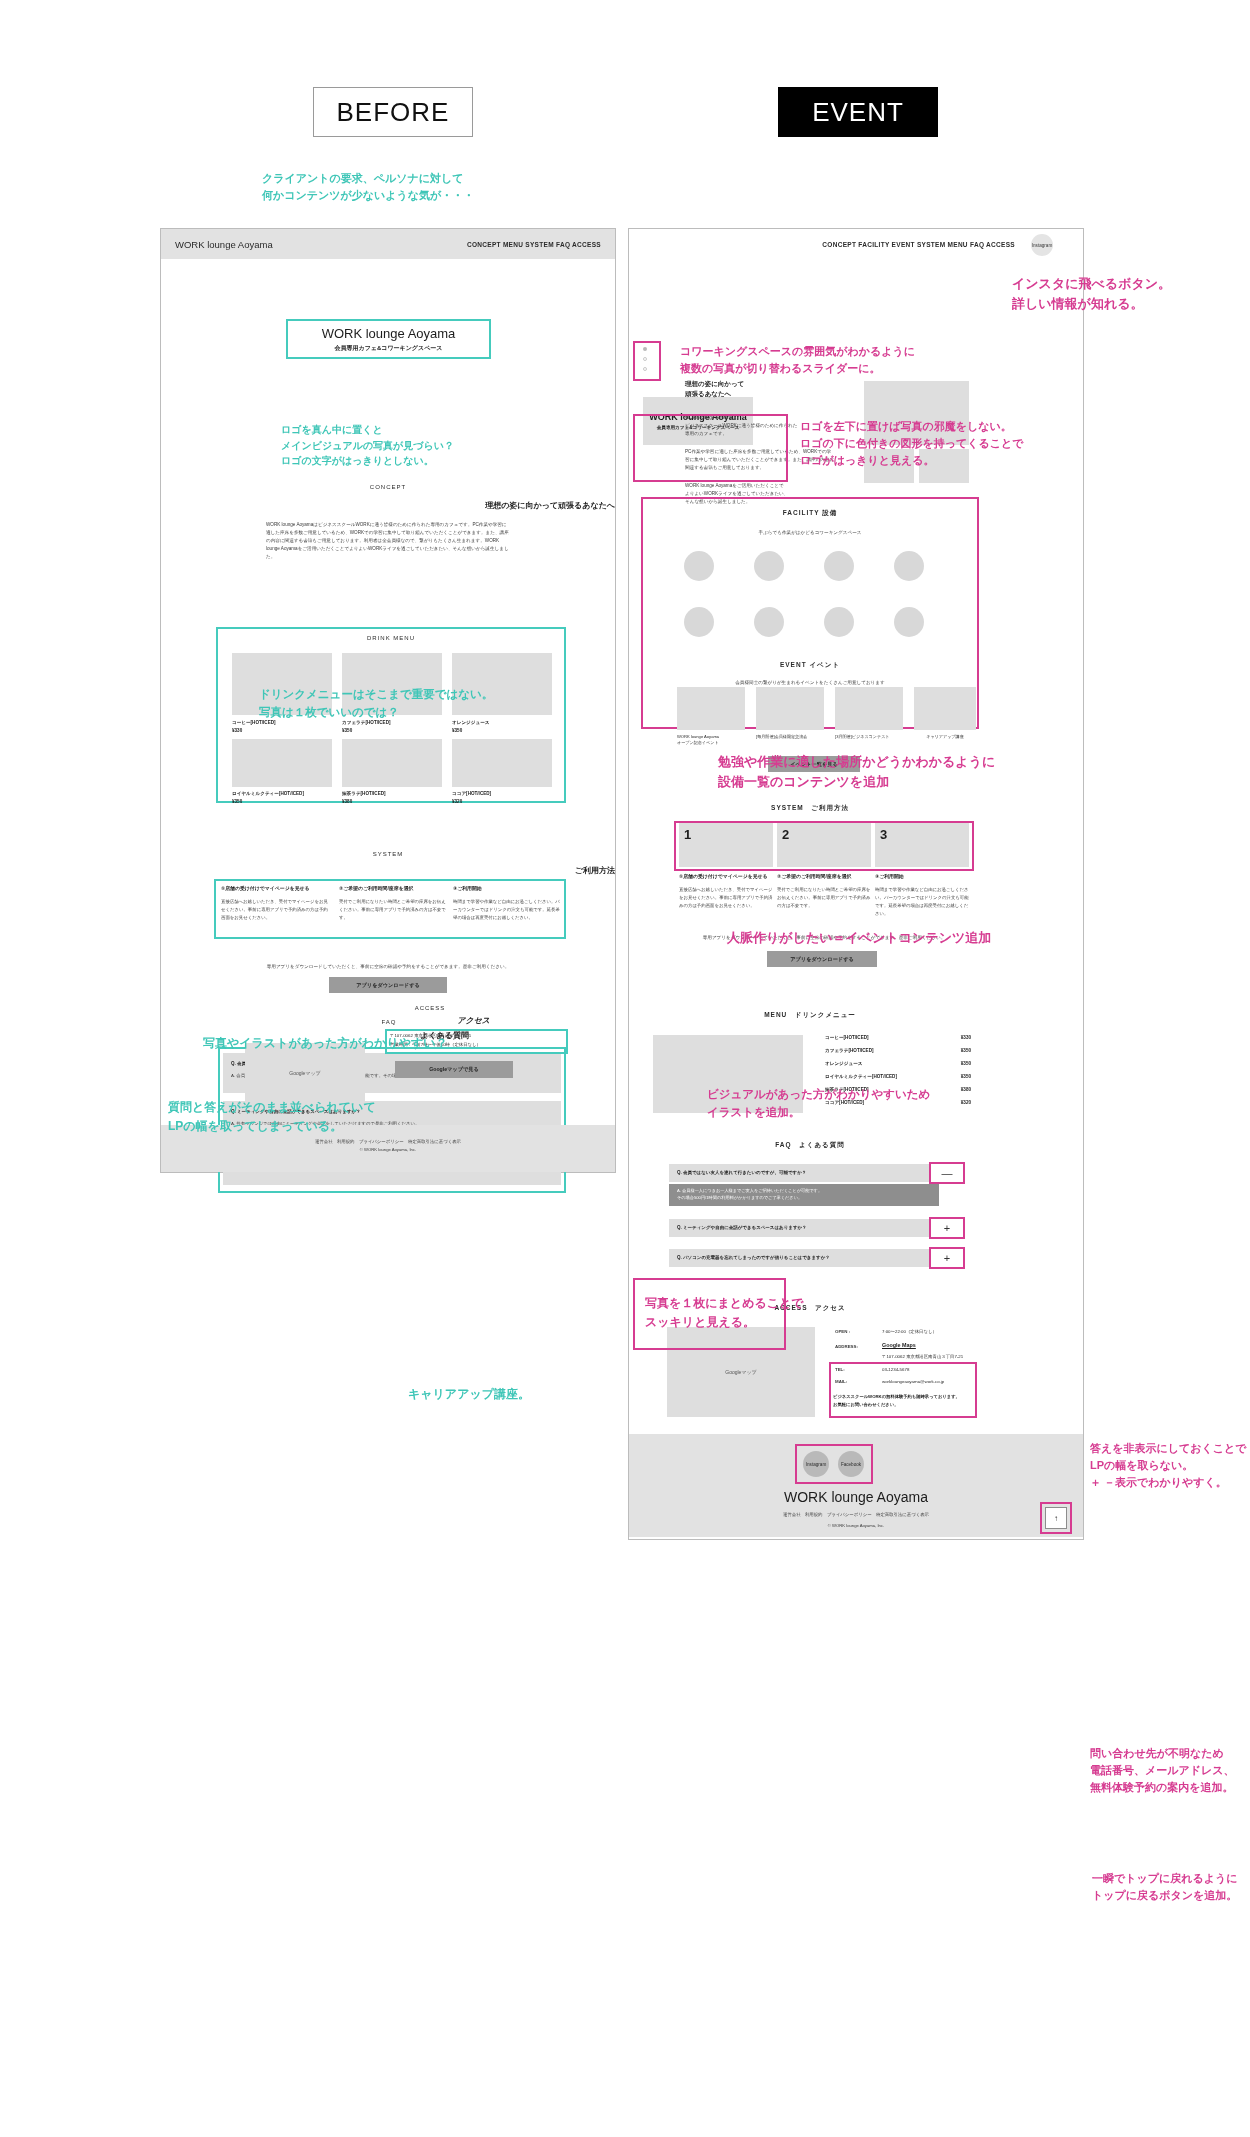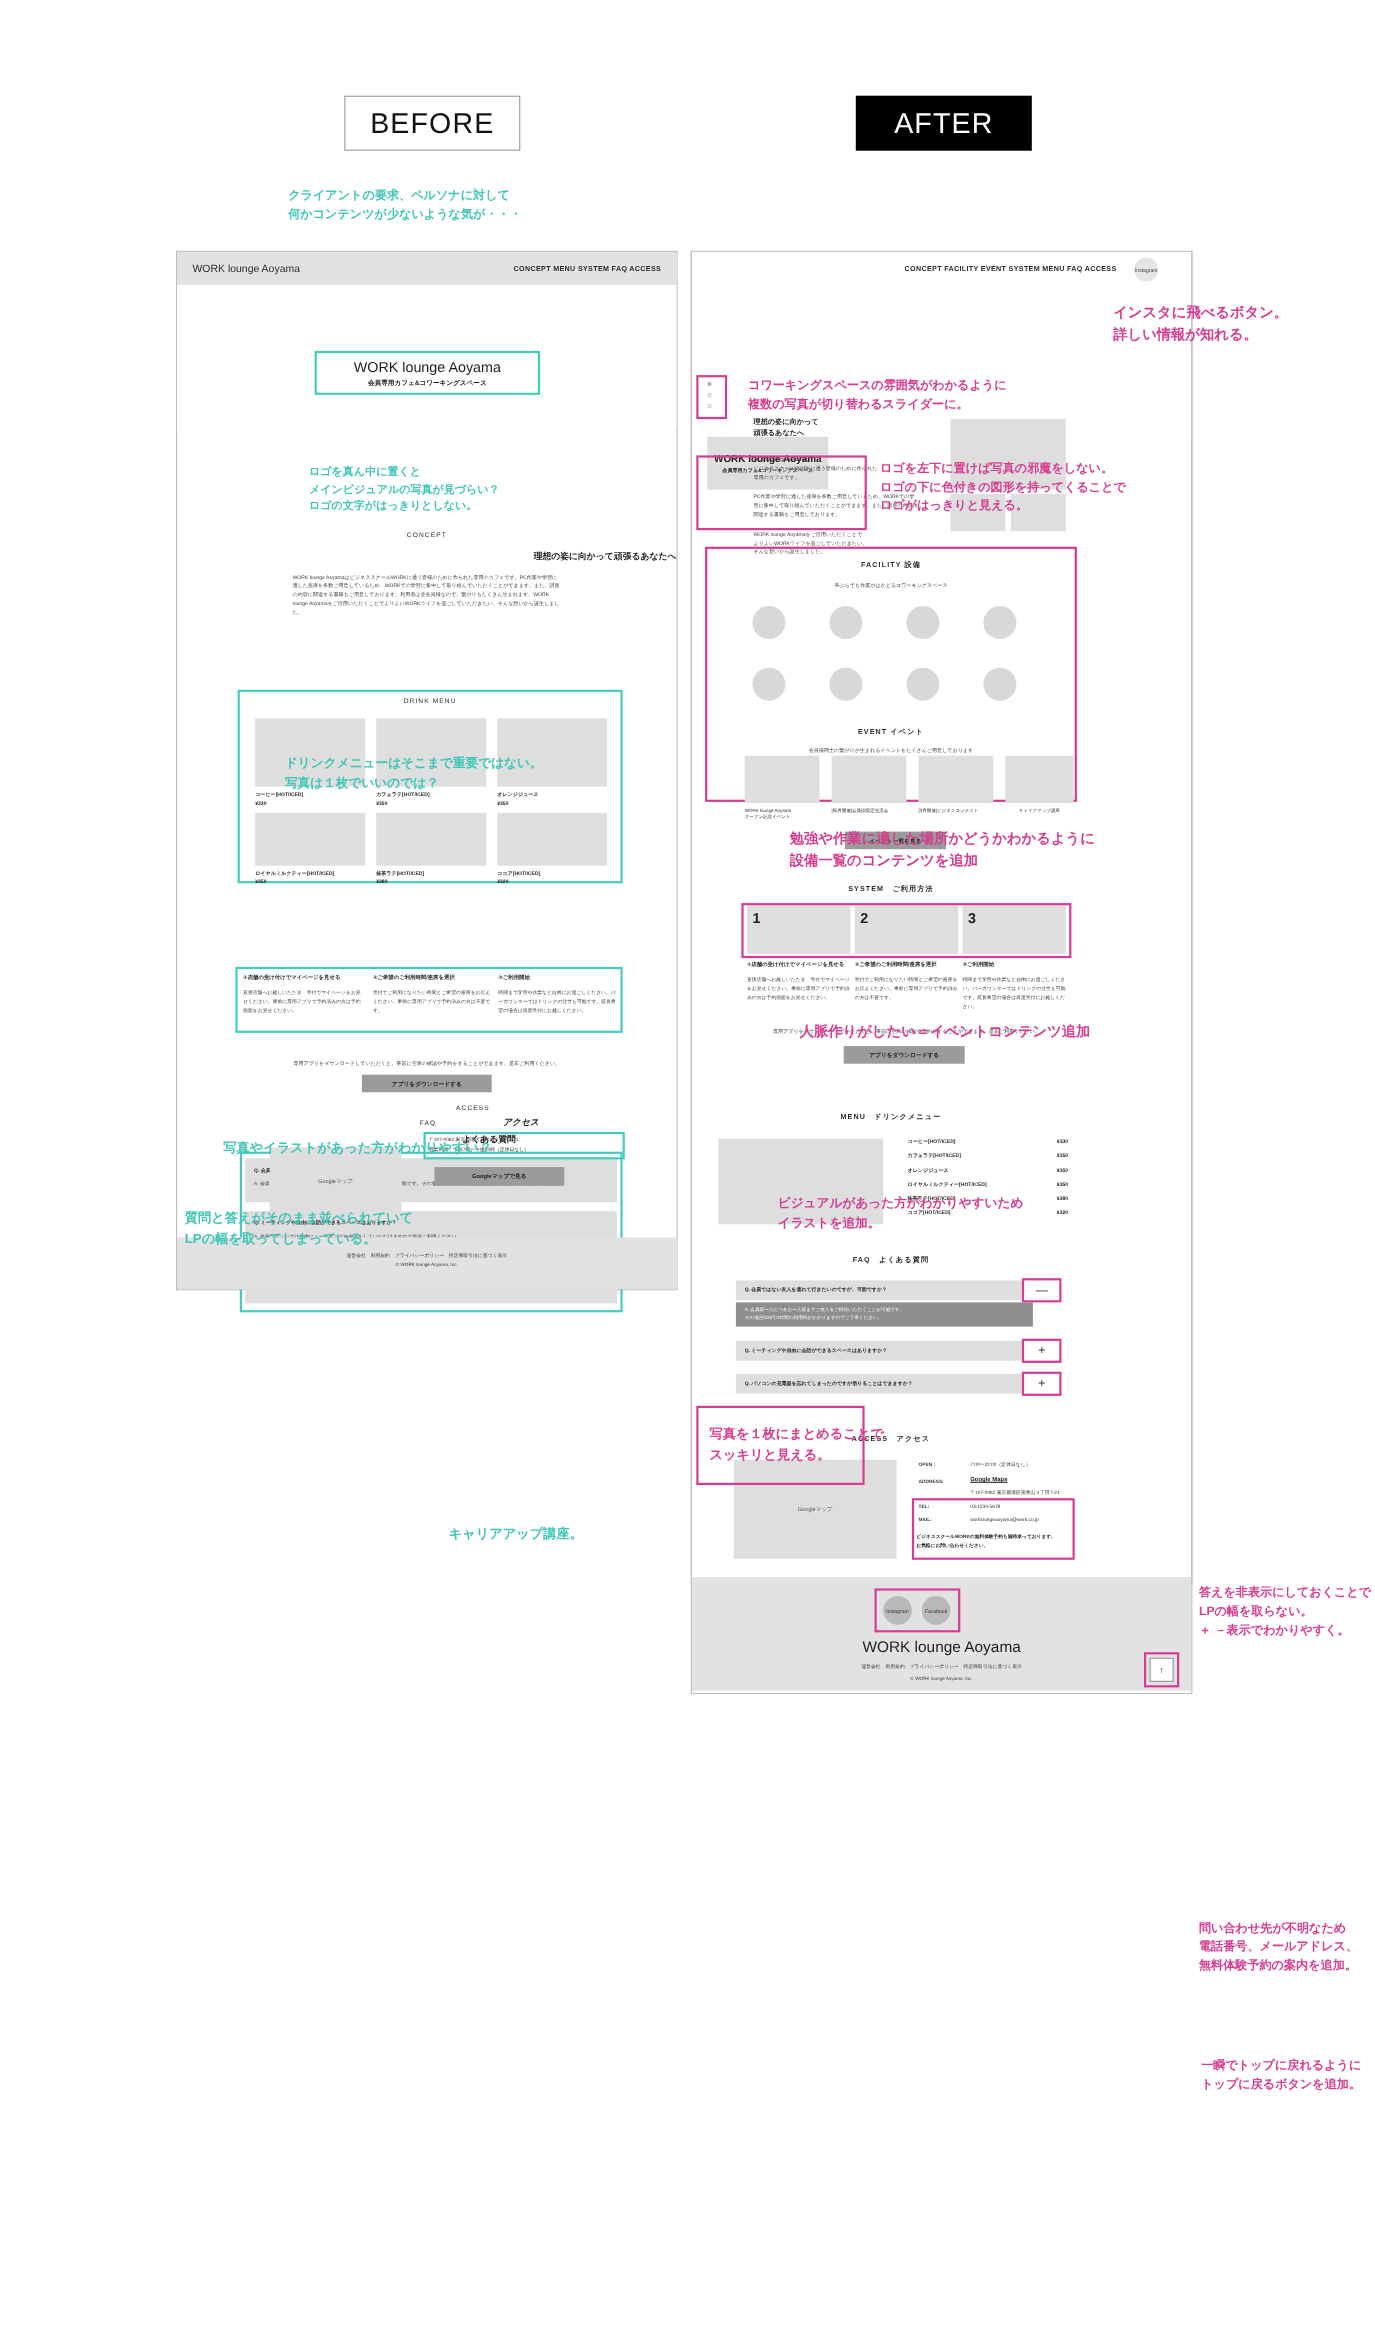--- a/index.html
+++ b/index.html
@@ -103,21 +103,21 @@
   .acc-val-b{ font-size:5.4px; font-weight:bold; color:#1d1d1d; text-decoration:underline; }
   .plus{ font-size:11px; color:#333; }
 </style>
 </head>
 <body>
 
 <div class="abs badge-before">
   <span>BEFORE</span>
 </div>
 <div class="abs badge-after">
-  <span>AFTER</span>
+  <span>EVENT</span>
 </div>
 
 <div class="abs ann teal" style="left:262px; top:170px; font-size:11px;">クライアントの要求、ペルソナに対して
 何かコンテンツが少ないような気が・・・</div>
 
 <div class="abs page page-before">
 
   <div class="site-header">
     <span class="hdr-logo">WORK lounge Aoyama</span>
     <span class="hdr-nav">CONCEPT MENU SYSTEM FAQ ACCESS</span>
@@ -153,20 +153,24 @@
   <div class="abs ph" style="left:71px; top:510px; width:100px; height:48px;"></div>
   <div class="abs ph" style="left:181px; top:510px; width:100px; height:48px;"></div>
   <div class="abs ph" style="left:291px; top:510px; width:100px; height:48px;"></div>
   <div class="abs menu-name" style="left:71px; top:562px;">ロイヤルミルクティー[HOT/ICED]</div>
   <div class="abs price" style="left:71px; top:570px;">¥350</div>
   <div class="abs menu-name" style="left:181px; top:562px;">抹茶ラテ[HOT/ICED]</div>
   <div class="abs price" style="left:181px; top:570px;">¥380</div>
   <div class="abs menu-name" style="left:291px; top:562px;">ココア[HOT/ICED]</div>
   <div class="abs price" style="left:291px; top:570px;">¥320</div>
 
+  <div class="abs" style="left:0; top:622px; width:100%;">
+    <div class="sec-eyebrow">SYSTEM</div>
+    <div class="sec-title" style="margin-top:8px;">ご利用方法</div>
+  </div>
   <div class="abs hl-teal" style="left:53px; top:650px; width:352px; height:60px;"></div>
   <div class="abs" style="left:60px; top:656px; width:110px;">
     <div class="sys-col-title">①店舗の受け付けでマイページを見せる</div>
     <div class="sys-col-body" style="margin-top:7px;">直接店舗へお越しいただき、受付でマイページをお見せください。事前に専用アプリで予約済みの方は予約画面をお見せください。</div>
   </div>
   <div class="abs" style="left:178px; top:656px; width:110px;">
     <div class="sys-col-title">②ご希望のご利用時間/座席を選択</div>
     <div class="sys-col-body" style="margin-top:7px;">受付でご利用になりたい時間とご希望の座席をお伝えください。事前に専用アプリで予約済みの方は不要です。</div>
   </div>
   <div class="abs" style="left:292px; top:656px; width:108px;">

